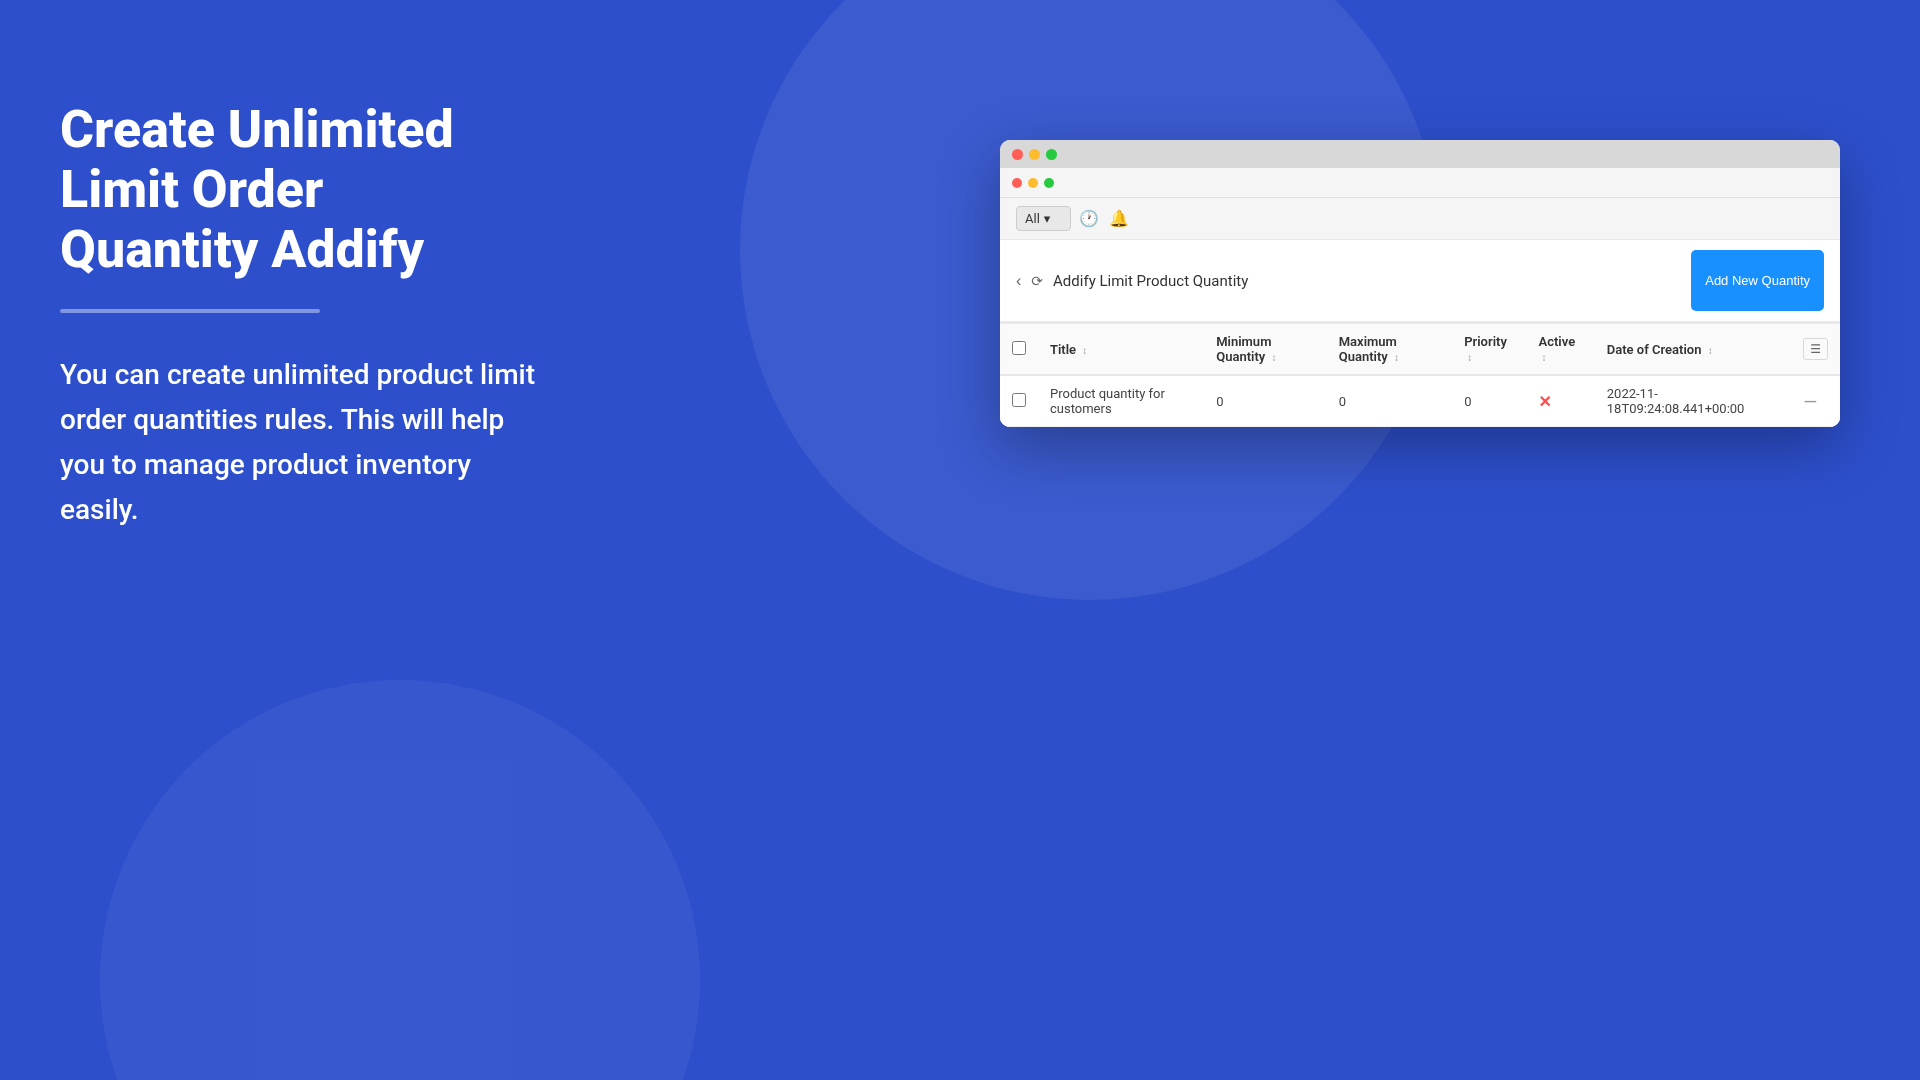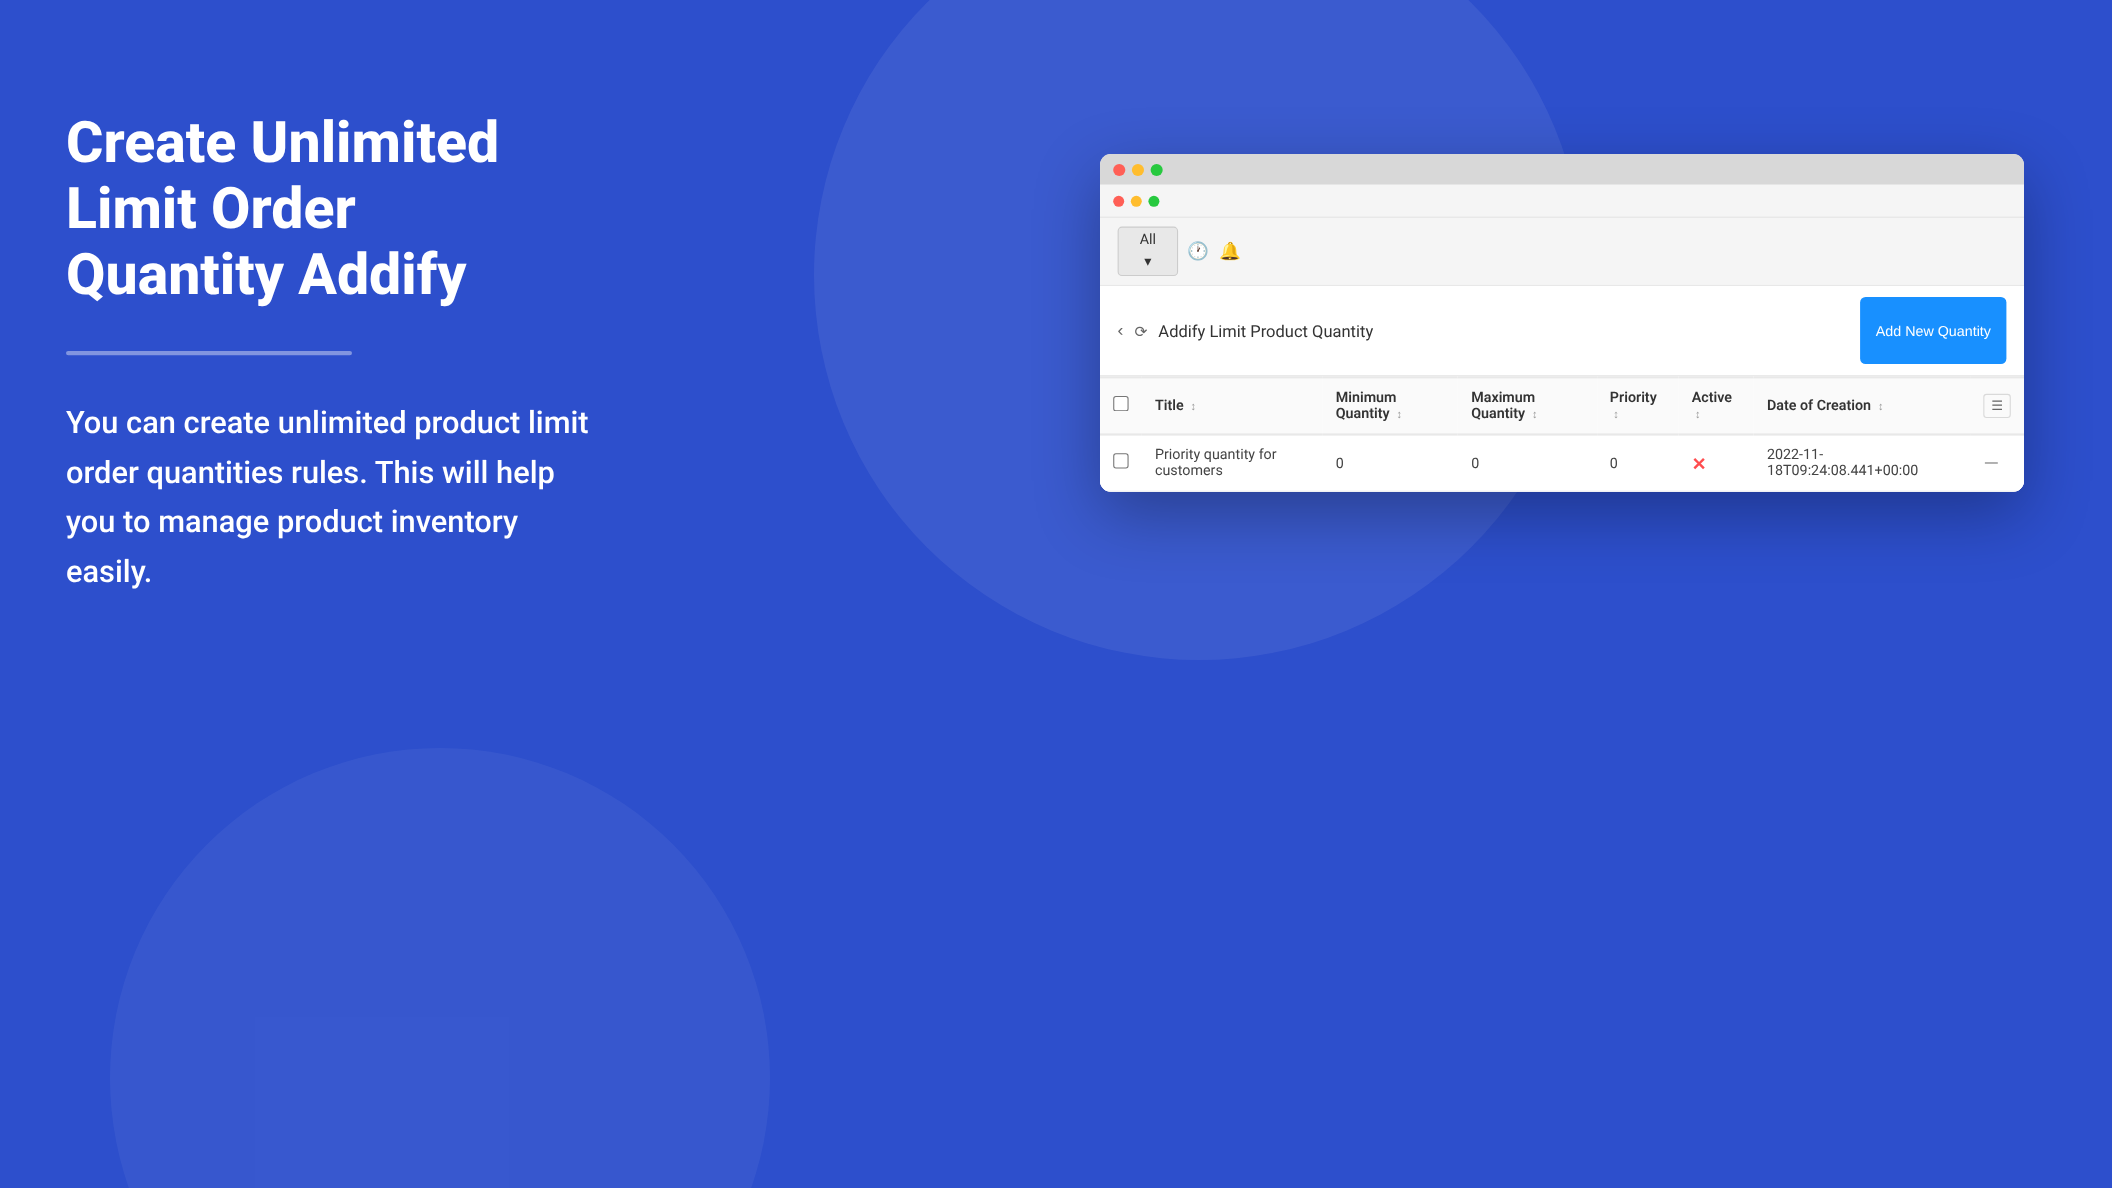--- a/index.html
+++ b/index.html
@@ -41,21 +41,21 @@
       left: 60px;
       top: 100px;
       width: 480px;
     }
 
     .main-title {
       font-size: 52px;
       font-weight: 800;
       color: #ffffff;
       line-height: 1.15;
-      margin-bottom: 40px;
+      margin-bottom: 30px;
     }
 
     .divider-line {
       width: 260px;
       height: 4px;
       background: rgba(255,255,255,0.4);
       margin-bottom: 40px;
       border-radius: 2px;
     }
 
@@ -134,21 +134,20 @@
       border: 1px solid #ccc;
       border-radius: 4px;
       padding: 4px 8px;
       font-size: 13px;
       color: #333;
       display: flex;
       align-items: center;
       gap: 4px;
       cursor: pointer;
       min-width: 55px;
-      flex-direction: column;
     }
 
     .search-input-wrap {
       flex: 1;
       background: #ffffff;
       border: 1px solid #ccc;
       border-radius: 4px;
       padding: 5px 12px;
       display: flex;
       align-items: center;
@@ -387,21 +386,21 @@
               <button class="col-icon-btn">☰</button>
             </th>
           </tr>
         </thead>
         <tbody id="table-body">
 
             <tr>
       <td class="checkbox-cell">
         <input type="checkbox" style="">
       </td>
-      <td>Priority quantity for customers</td>
+      <td>Product quantity for customers</td>
       <td>0</td>
       <td>0</td>
       <td>0</td>
       <td>
         <span class="x-icon">
           ✕
         </span>
       </td>
       <td>2022-11-18T09:24:08.441+00:00</td>
       <td>

